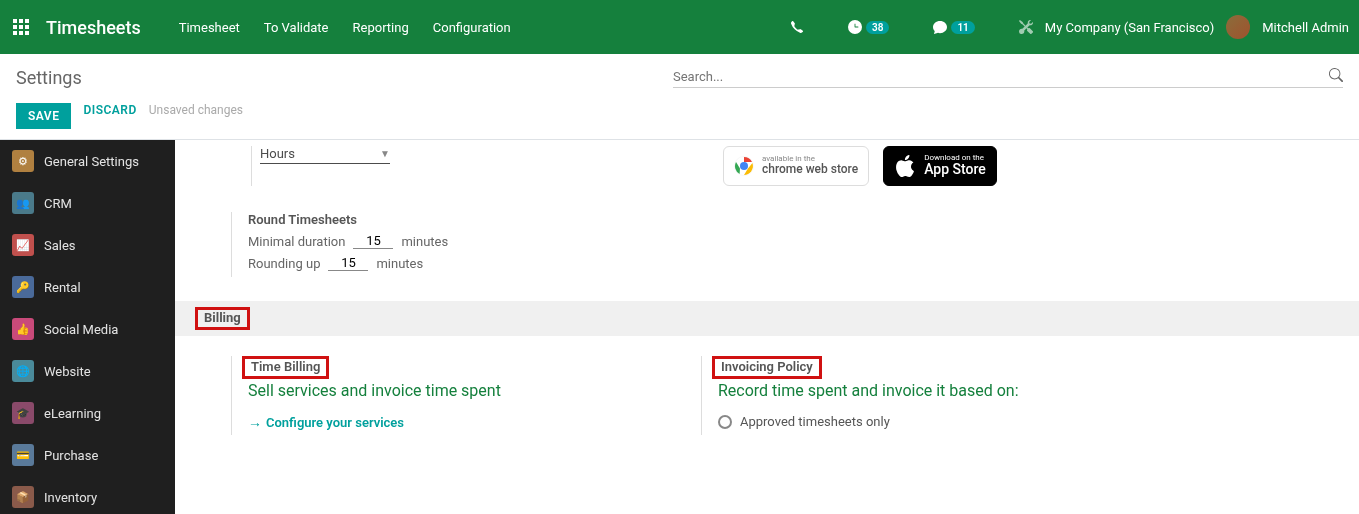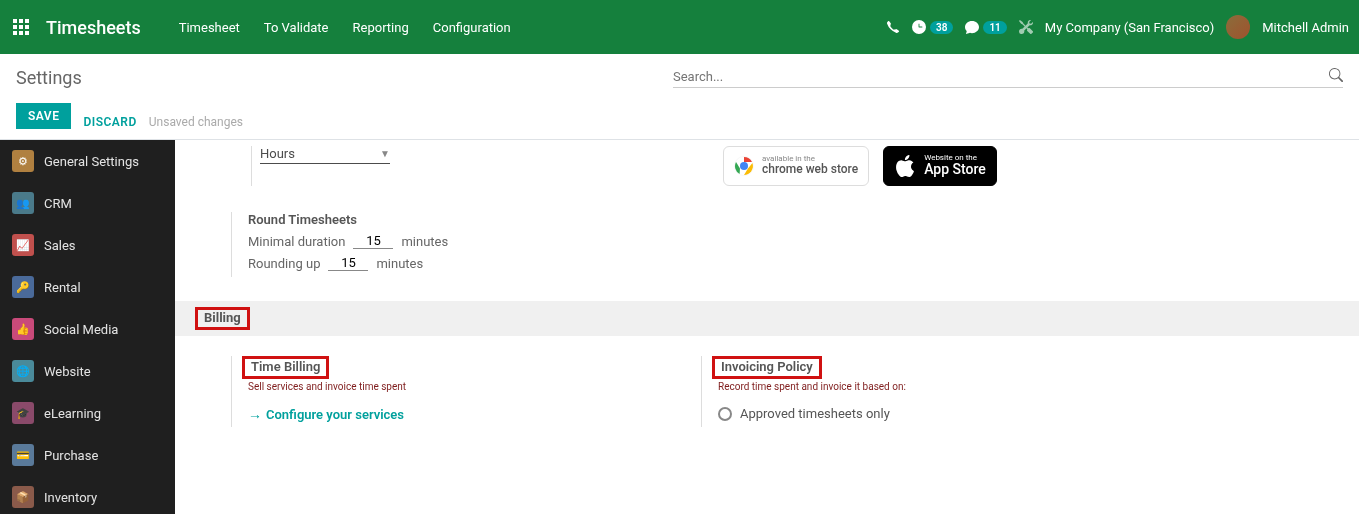--- a/index.html
+++ b/index.html
@@ -5,33 +5,33 @@
 * { margin: 0; padding: 0; box-sizing: border-box; font-family: -apple-system, BlinkMacSystemFont, "Segoe UI", Roboto, sans-serif; }
 body { width: 1359px; height: 514px; overflow: hidden; background: #fff; font-size: 13px; color: #4c4c4c; }
 
 .topbar { height: 54px; background: #15803d; display: flex; align-items: center; color: #fff; }
 .apps-grid { width: 42px; height: 42px; display: flex; align-items: center; justify-content: center; cursor: pointer; }
 .apps-grid svg { width: 16px; height: 16px; fill: #fff; }
 .app-name { font-size: 18px; font-weight: 500; margin-left: 4px; margin-right: 28px; }
 .top-menu { display: flex; gap: 4px; }
 .top-menu-item { padding: 6px 10px; font-size: 13px; cursor: pointer; color: #fff; }
 .topbar-right { margin-left: auto; display: flex; align-items: center; gap: 12px; padding-right: 10px; }
-.systray-icon { display: flex; align-items: center; gap: 4px; cursor: pointer; position: relative; }
+.systray-icon { display: flex; align-items: center; gap: 4px; cursor: pointer; position: relative; margin-left: 32px; }
 .badge { background: #00a09d; color: #fff; border-radius: 10px; font-size: 10px; padding: 1px 6px; font-weight: 600; }
 .company-name { font-size: 13px; }
 .avatar { width: 24px; height: 24px; border-radius: 50%; background: linear-gradient(135deg, #8a6d3b, #a0522d); display: inline-block; }
 .user-name { font-size: 13px; }
 
 .control-panel { height: 86px; border-bottom: 1px solid #dee2e6; display: flex; flex-direction: column; padding: 8px 16px 0 16px; }
 .cp-top { display: flex; align-items: center; justify-content: space-between; height: 34px; }
 .breadcrumb-title { font-size: 18px; color: #666; text-align: right; }
 .search-box { width: 670px; display: flex; align-items: center; border-bottom: 1px solid #ccc; padding-bottom: 2px; }
 .search-input { flex: 1; border: none; outline: none; font-size: 13px; color: #666; background: transparent; }
 .search-icon-btn { background: none; border: none; cursor: pointer; color: #666; font-size: 14px; }
-.cp-bottom { display: flex; align-items: flex-end; gap: 12px; margin-top: 10px; padding-bottom: 10px; }
+.cp-bottom { display: flex; align-items: flex-start; gap: 12px; margin-top: 10px; padding-bottom: 10px; }
 .btn-primary { background: #00a09d; color: #fff; border: none; padding: 6px 12px; font-size: 12px; font-weight: 600; cursor: pointer; letter-spacing: 0.5px; }
 .btn-link { background: none; border: none; color: #00a09d; font-weight: 600; cursor: pointer; font-size: 12px; letter-spacing: 0.5px; }
 .status-text { color: #aaa; font-size: 12px; }
 
 .main-area { display: flex; height: calc(514px - 42px - 86px); }
 .sidebar { width: 175px; background: #1f1f1f; overflow-y: auto; flex-shrink: 0; }
 .sidebar::-webkit-scrollbar { width: 10px; }
 .sidebar::-webkit-scrollbar-thumb { background: #999; }
 .sidebar::-webkit-scrollbar-track { background: #ddd; }
 .sb-item { display: flex; align-items: center; gap: 10px; padding: 10px 12px; color: #e3e3e3; cursor: pointer; font-size: 13px; }
@@ -71,21 +71,21 @@
 .field-row input { width: 40px; border: none; border-bottom: 1px solid #888; text-align: center; outline: none; font-size: 13px; }
 
 .section-header { background: #f0f0f0; padding: 6px 20px; font-weight: 700; color: #555; margin-top: 10px; }
 .section-header span { display: inline-block; }
 .highlight-box { border: 3px solid #d01111; padding: 0 6px 2px 6px; display: inline-block; }
 
 .billing-row { display: flex; padding: 20px 0 20px 56px; gap: 0; }
 .billing-left { border-left: 1px solid #ddd; padding: 0 16px; width: 470px; }
 .billing-right { border-left: 1px solid #ddd; padding: 0 16px; flex: 1; }
 .setting-title { font-weight: 600; color: #555; display: inline-block; }
-.setting-desc { color: #7f1d1d; font-size: 10px; margin-top: 2px; }
+.setting-desc { color: #15803d; font-size: 16px; margin-top: 2px; }
 .configure-link { color: #00a09d; font-weight: 600; margin-top: 14px; display: flex; align-items: center; gap: 4px; cursor: pointer; font-size: 13px; }
 .configure-link .arrow { font-size: 14px; font-weight: bold; }
 
 .radio-group { margin-top: 14px; }
 .radio-row { display: flex; align-items: center; gap: 8px; margin-bottom: 6px; cursor: pointer; color: #555; }
 .radio-circle { width: 14px; height: 14px; border: 2px solid #888; border-radius: 50%; display: flex; align-items: center; justify-content: center; }
 .radio-circle.checked { border-color: #00a09d; }
 .radio-circle.checked::after { content: ""; width: 6px; height: 6px; background: #00a09d; border-radius: 50%; }
 
 </style>
@@ -222,21 +222,21 @@
           <div>
             <div class="small" style="color:#888;">available in the</div>
             <div class="big" style="color:#555;font-size:12px;">chrome web store</div>
           </div>
         </div>
         <div class="store-badge dark">
           <svg width="22" height="22" viewBox="0 0 16 16" fill="#fff">
               <path d="M11.182.008C11.148-.03 9.923.023 8.857 1.18c-1.066 1.156-.902 2.482-.878 2.516.024.034 1.52.087 2.475-1.258.955-1.345.762-2.391.728-2.43zm3.314 11.733c-.048-.096-2.325-1.234-2.113-3.422.212-2.189 1.675-2.789 1.698-2.854.023-.065-.597-.79-1.254-1.157a3.692 3.692 0 0 0-1.563-.434c-.108-.003-.483-.095-1.254.116-.508.139-1.653.589-1.968.607-.316.018-1.256-.522-2.267-.665-.647-.125-1.333.131-1.824.328-.49.196-1.422.754-2.074 2.237-.652 1.482-.311 3.83-.067 4.56.244.729.625 1.924 1.273 2.796.576.984 1.34 1.667 1.659 1.899.319.232 1.219.386 1.843.067.502-.308 1.408-.485 1.766-.472.357.013 1.061.154 1.782.539.571.197 1.111.115 1.652-.105.541-.221 1.324-1.059 2.238-2.758.347-.79.505-1.217.473-1.282z"></path>
             </svg>
           <div>
-            <div class="small">Website on the</div>
+            <div class="small">Download on the</div>
             <div class="big">App Store</div>
           </div>
         </div>
       </div>
     </div>
 
     <div class="round-row">
       <div class="round-box">
         <div class="round-title">Round Timesheets</div>
         <div class="field-row">

